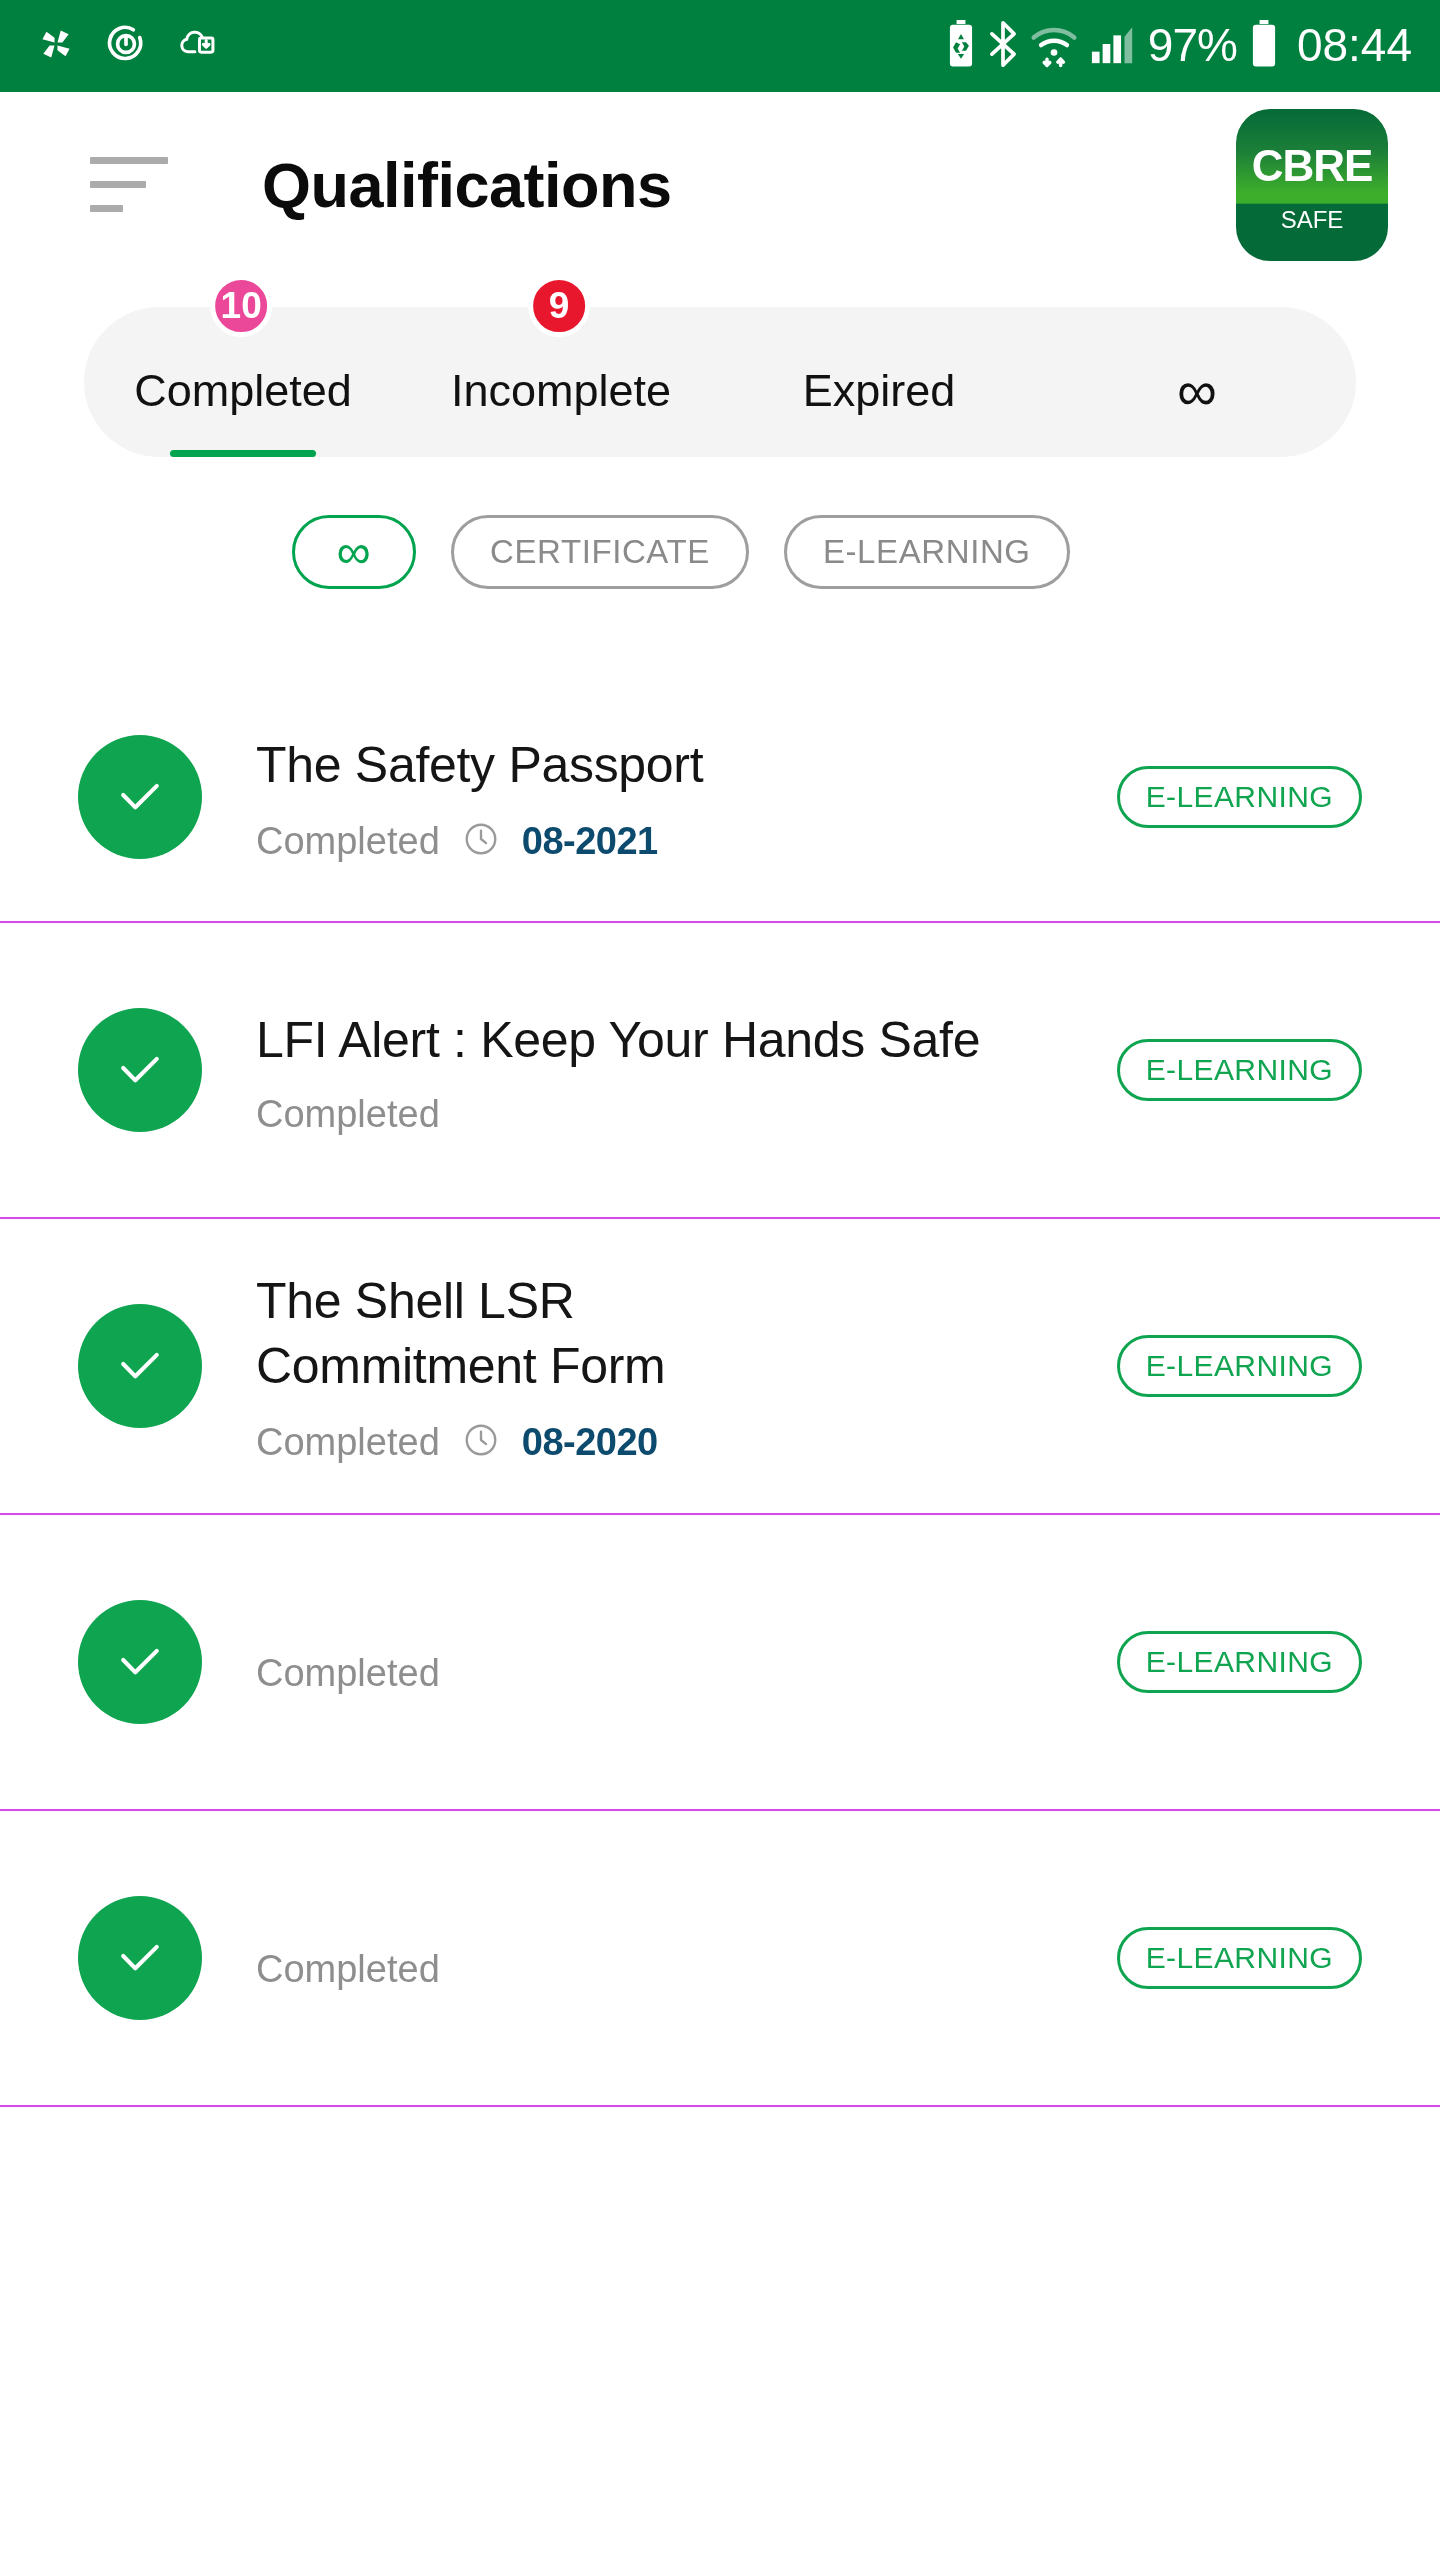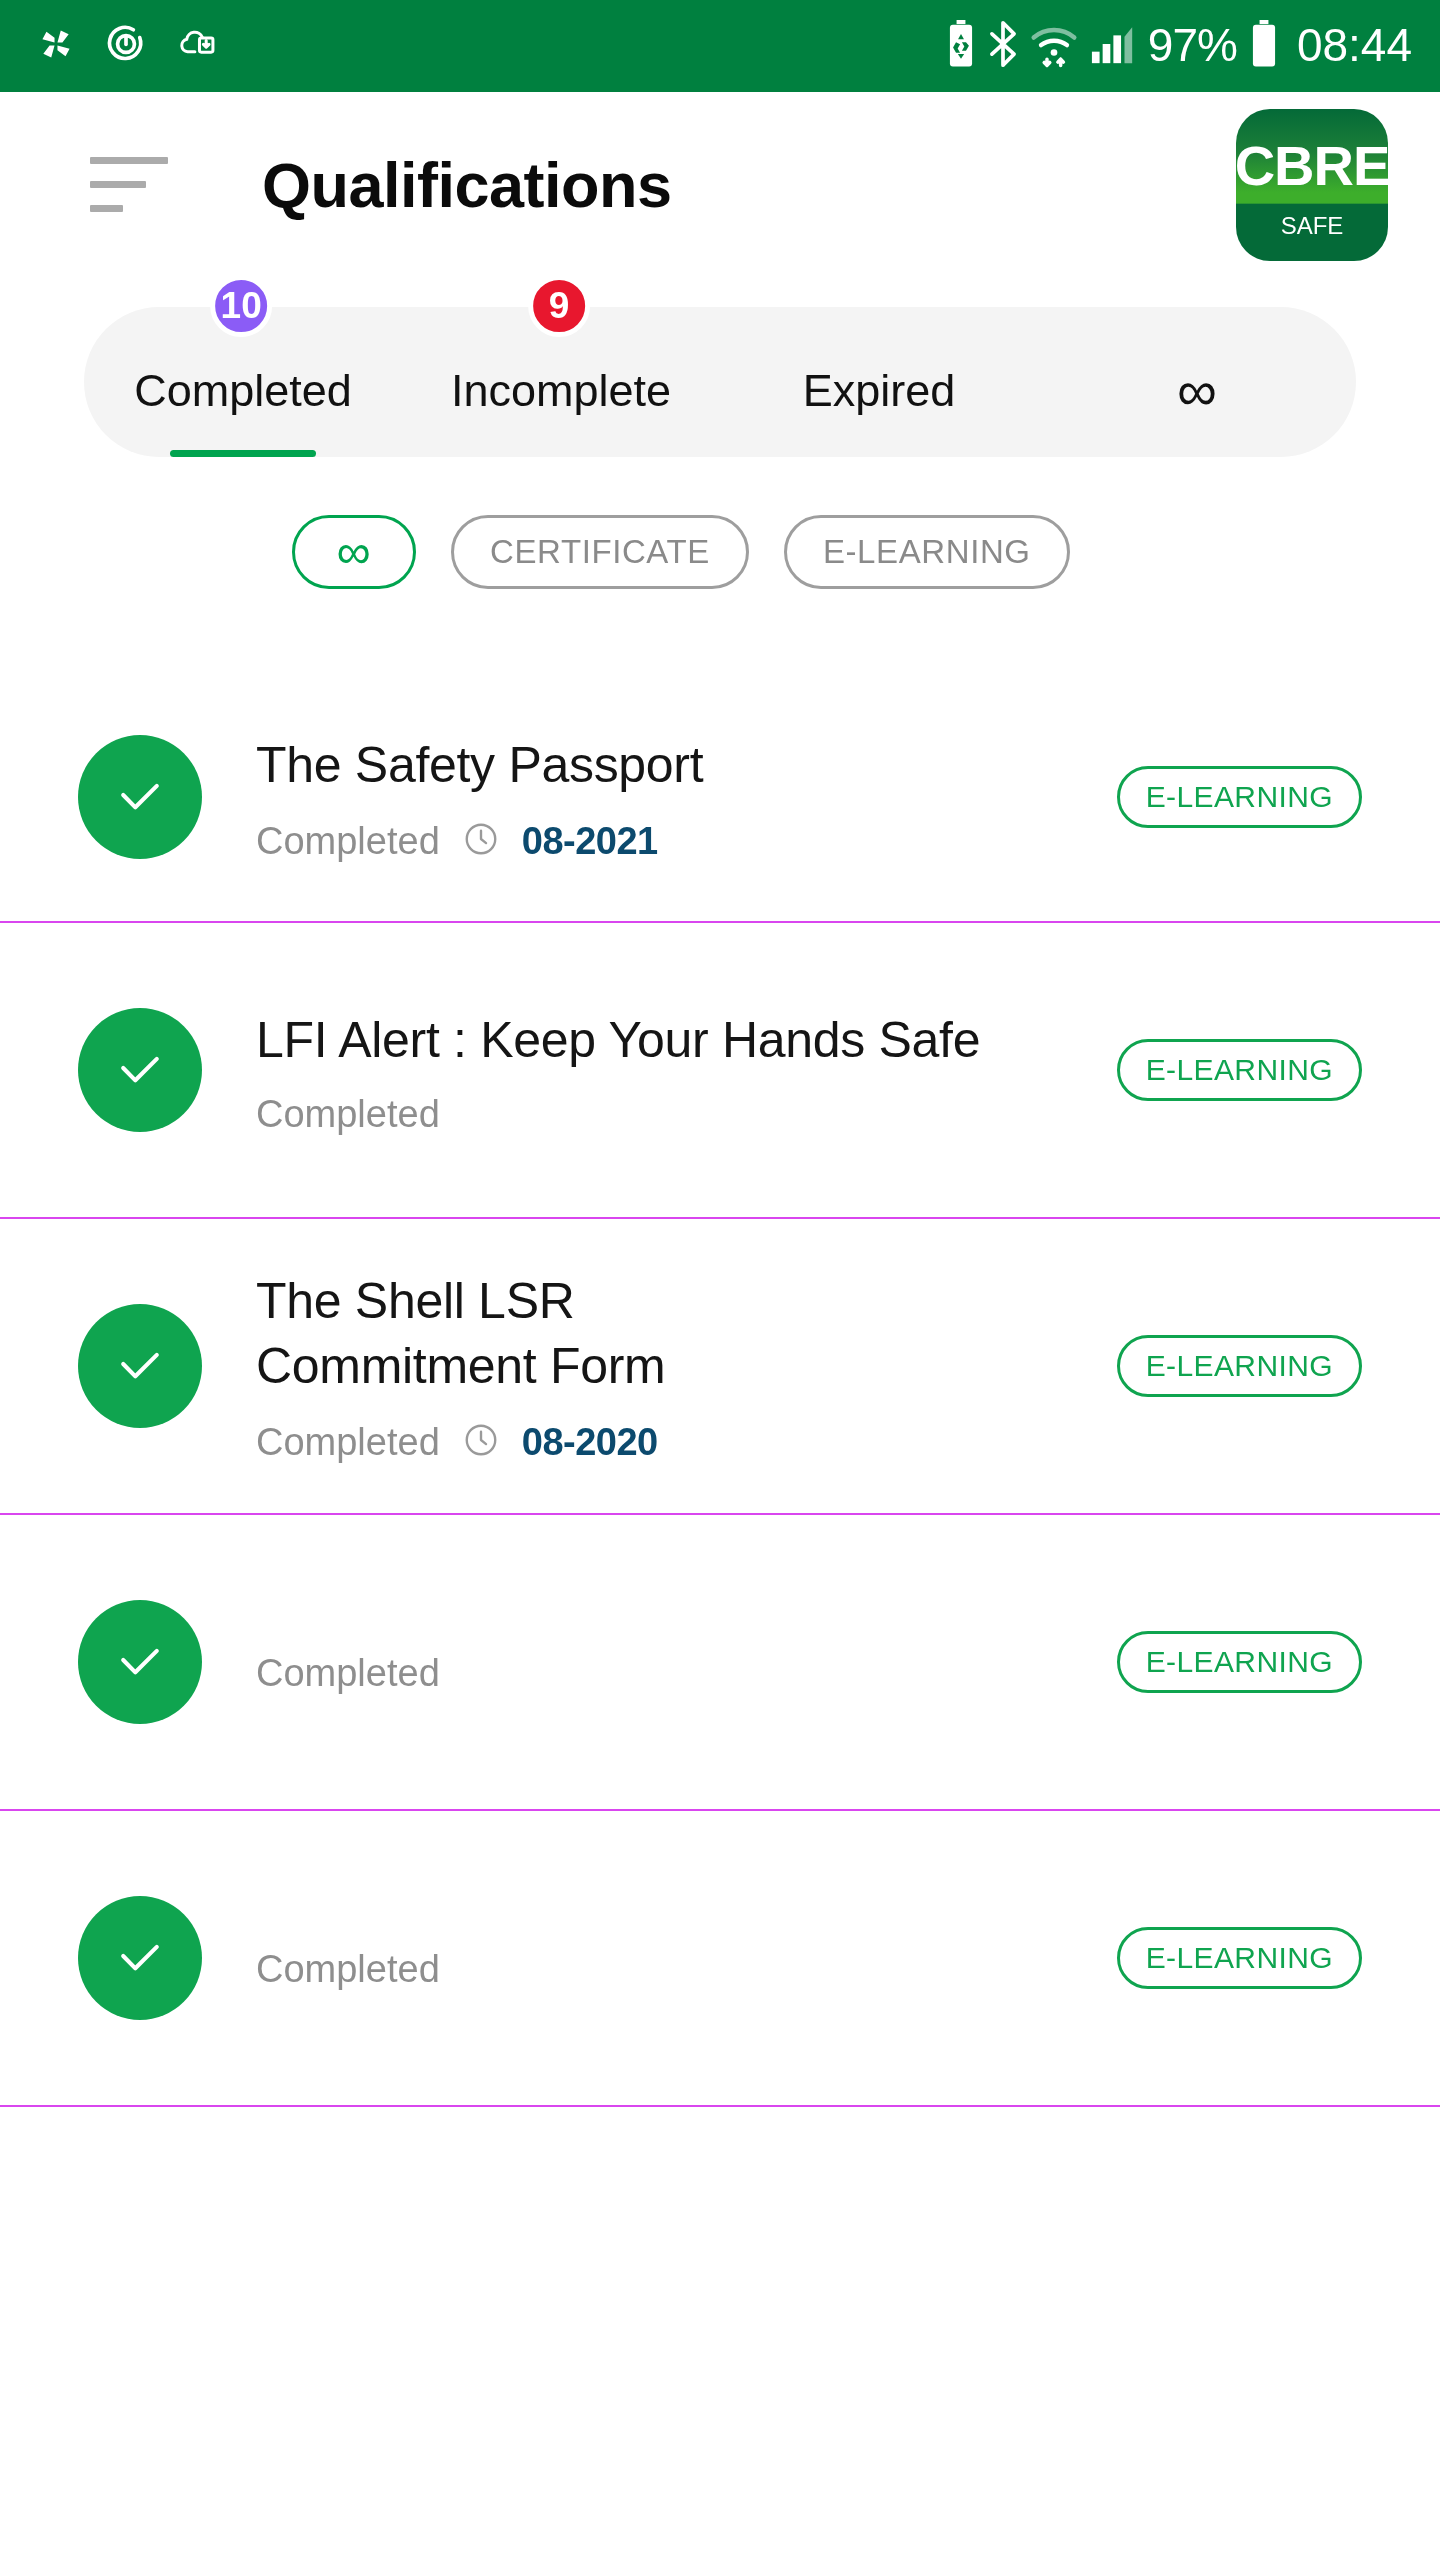--- a/index.html
+++ b/index.html
@@ -79,21 +79,21 @@
     border-radius:34px;
     background:linear-gradient(180deg,#046A38 0%, #1C7F38 28%, #3DAE2B 55%, #3DAE2B 62%, #046A38 62.5%, #046A38 100%);
     display:flex;
     flex-direction:column;
     align-items:center;
     justify-content:center;
     overflow:hidden;
   }
   .brand-top{
     color:#fff;
-    font-size:56px;
+    font-size:44px;
     font-weight:700;
     letter-spacing:-1px;
     line-height:1;
     margin-top:6px;
     margin-bottom:20px;
   }
   .brand-bottom{
     color:#fff;
     font-size:24px;
     font-weight:400;
@@ -353,21 +353,21 @@
   <div class="brand-logo">
     <div class="brand-top">CBRE</div>
     <div class="brand-bottom">SAFE</div>
   </div>
 </div>
 
 <div class="tabs-wrap">
   <div class="tabs-pill">
 
     <div class="tab">
-      <div class="tab-badge" style="background:#8b5cf6;">10</div>
+      <div class="tab-badge" style="background:#ec4899;">10</div>
       <div class="tab-label">Completed</div>
       <div class="tab-underline"></div>
     </div>
 
     <div class="tab">
       <div class="tab-badge" style="background:#E8172E;">9</div>
       <div class="tab-label">Incomplete</div>
     </div>
 
     <div class="tab">

